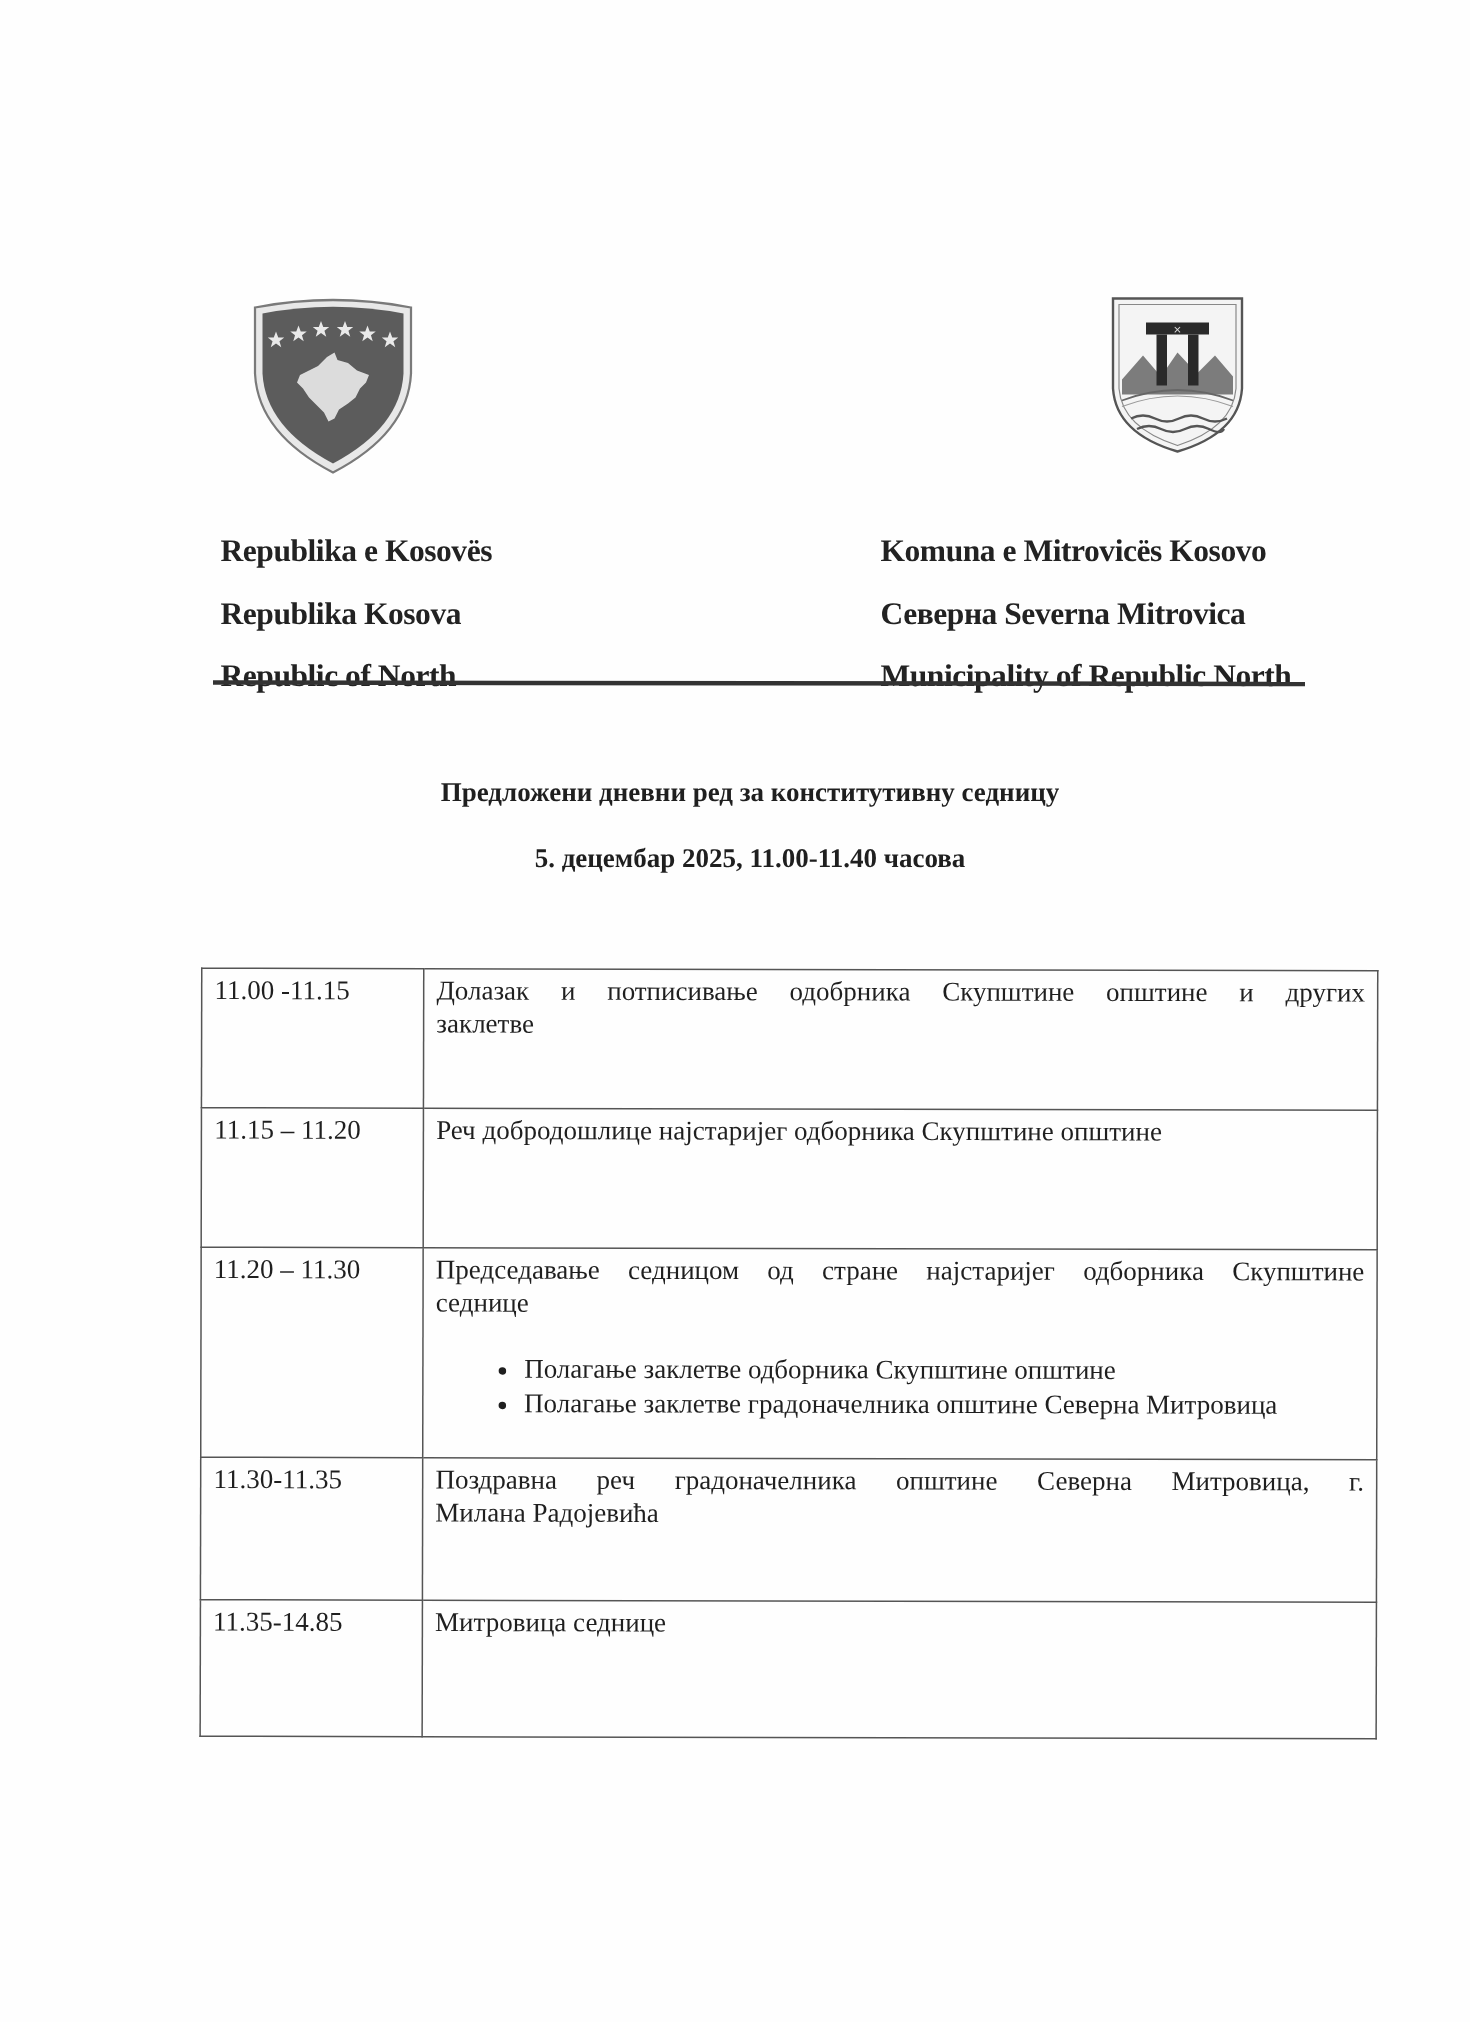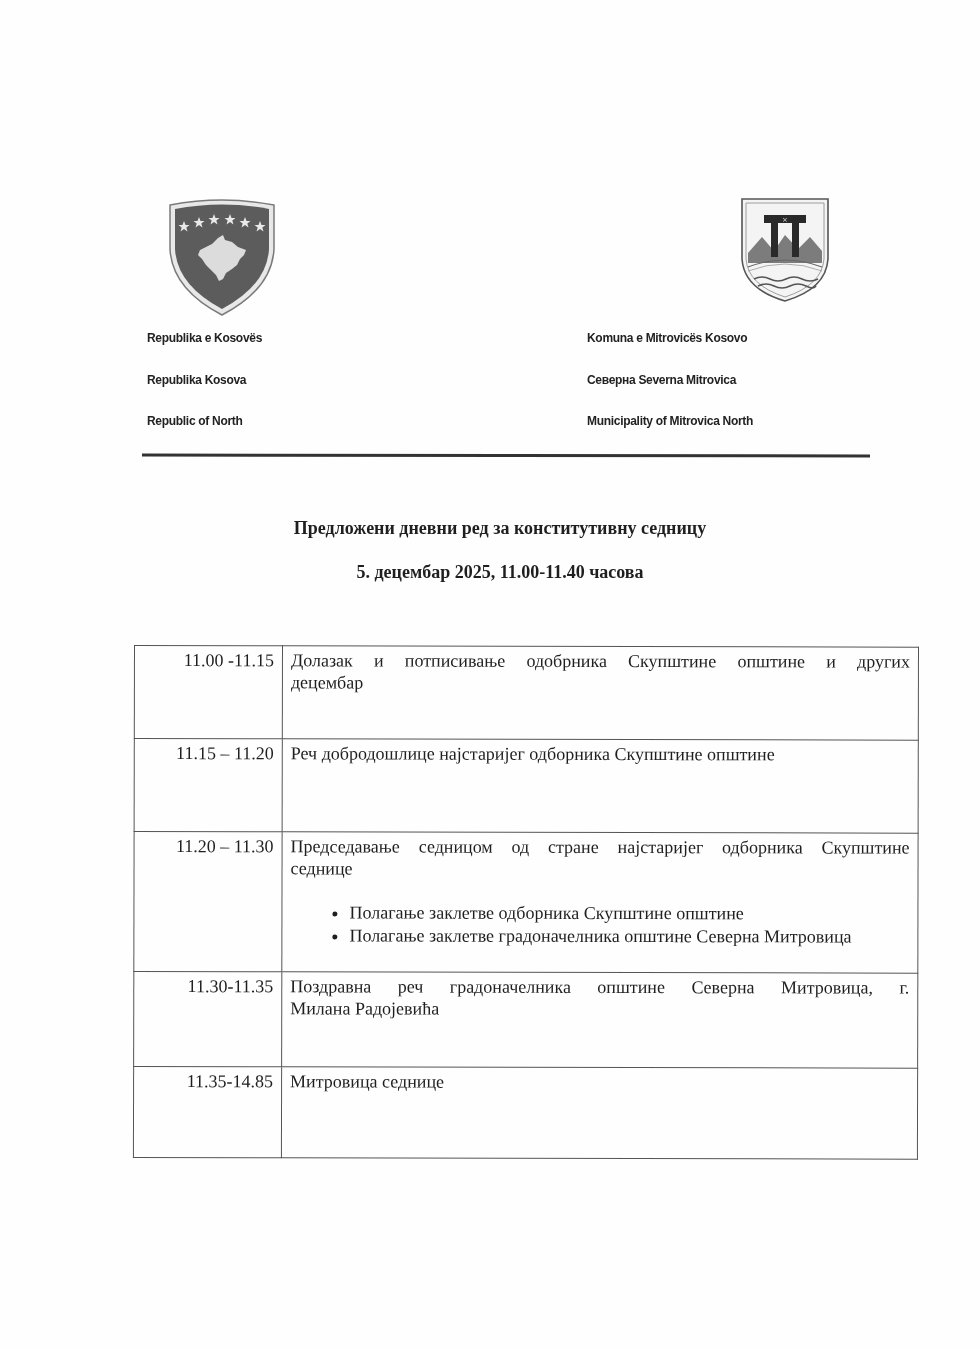--- a/index.html
+++ b/index.html
@@ -3,35 +3,35 @@
 <meta charset="utf-8">
 <style>
   html, body { margin: 0; padding: 0; background: #ffffff; }
   body { width: 980px; height: 1348px; position: relative; overflow: hidden; color: #1a1a1a; }
   .page { position: absolute; left: 0; top: 0; width: 980px; height: 1348px; background: #fefefe; }
 
   .emblem { position: absolute; }
   .emblem-left { left: 166px; top: 197px; width: 112px; height: 120px; }
   .emblem-right { left: 740px; top: 197px; width: 90px; height: 106px; }
 
-  .hdr-col { position: absolute; top: 325px; font-family: Liberation Sans, sans-serif; font-weight: bold; font-size: 12px; letter-spacing: -0.3px; color: #222; }
+  .hdr-col { position: absolute; top: 354px; font-family: Liberation Serif, serif; font-weight: bold; font-size: 21px; letter-spacing: -0.3px; color: #222; }
   .hdr-left { left: 147px; }
   .hdr-right { left: 587px; }
   .hdr-line { height: 41.5px; line-height: 26px; white-space: nowrap; }
 
   .rule { position: absolute; left: 142px; top: 454px; width: 728px; height: 3px; background: #333; transform: rotate(0.08deg); }
 
   .title { position: absolute; left: 0; width: 1000px; text-align: center; font-family: "Liberation Serif", serif; font-weight: bold; color: #1f1f1f; }
   .title-1 { top: 518px; font-size: 18px; }
   .title-2 { top: 562px; font-size: 18px; }
 
   .agenda { position: absolute; left: 134px; top: 645px; width: 785px; transform: rotate(0.12deg); transform-origin: top left; }
   table.agenda-table { border-collapse: collapse; width: 785px; font-family: "Liberation Serif", serif; font-size: 18px; color: #1f1f1f; }
   .agenda-table td { border: 1.5px solid #555; vertical-align: top; padding: 3px 8px 0 8px; line-height: 22px; }
-  .agenda-table td.time { width: 131px; text-align: right; }
+  .agenda-table td.time { width: 131px; text-align: left; }
   .agenda-table td.desc { text-align: justify; }
   .r1 td { height: 89px; }
   .r2 td { height: 89px; }
   .r3 td { height: 136px; }
   .r4 td { height: 91px; }
   .r5 td { height: 87px; }
   .desc ul { margin: 22px 0 0 0; padding-left: 59px; }
   .desc li { margin: 0; line-height: 23px; text-align: justify; }
   .justify-line { text-align: justify; text-align-last: justify; display: block; }
 </style>
@@ -69,36 +69,36 @@
   </svg>
 
   <div class="hdr-col hdr-left">
     <div class="hdr-line">Republika e Kosovës</div>
     <div class="hdr-line">Republika Kosova</div>
     <div class="hdr-line">Republic of North</div>
   </div>
   <div class="hdr-col hdr-right">
     <div class="hdr-line">Komuna e Mitrovicës Kosovo</div>
     <div class="hdr-line">Северна Severna Mitrovica</div>
-    <div class="hdr-line">Municipality of Mitrovica North</div>
+    <div class="hdr-line">Municipality of Republic North</div>
   </div>
 
   <div class="rule"></div>
 
   <div class="title title-1">Предложени дневни ред за конститутивну седницу</div>
   <div class="title title-2">5. децембар 2025, 11.00-11.40 часова</div>
 
   <div class="agenda">
     <table class="agenda-table">
       <tbody>
           <tr class="r1">
         <td class="time">11.00 -11.15</td>
         <td class="desc">
           <span class="justify-line">Долазак и потписивање одобрника Скупштине општине и других</span>
-          <span>децембар</span>
+          <span>заклетве</span>
         </td>
       </tr>
       <tr class="r2">
         <td class="time">11.15 – 11.20</td>
         <td class="desc">
           <span>Реч добродошлице најстаријег одборника Скупштине општине</span>
         </td>
       </tr>
       <tr class="r3">
         <td class="time">11.20 – 11.30</td>

